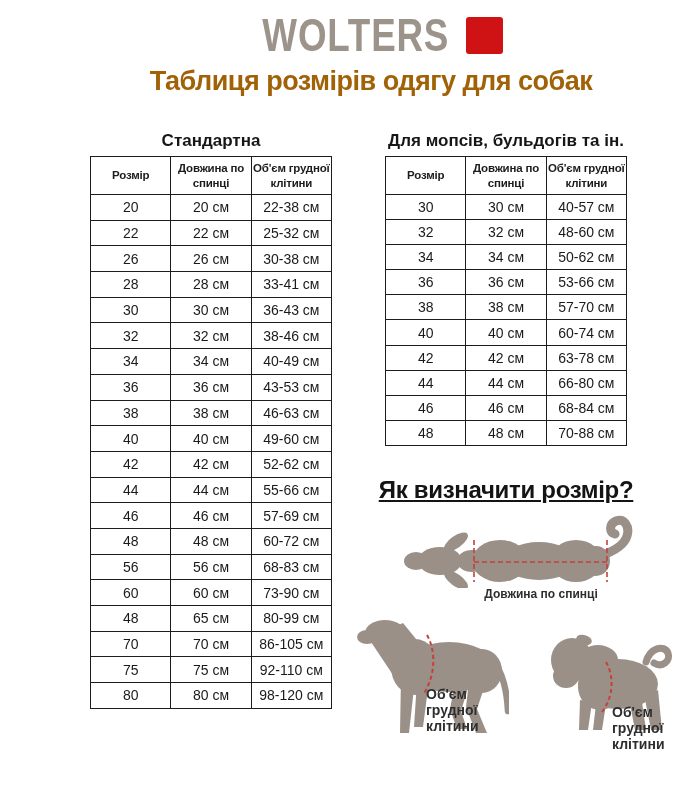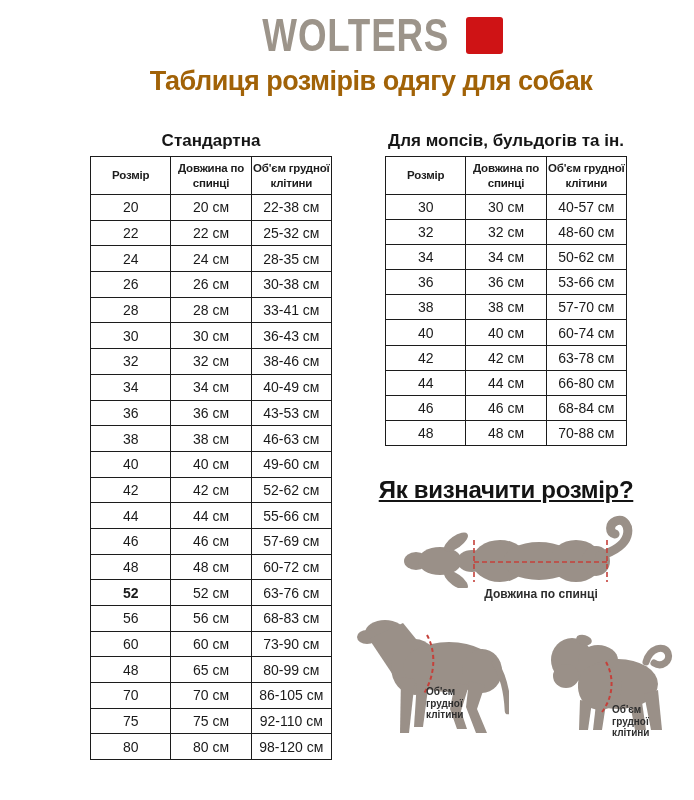--- a/index.html
+++ b/index.html
@@ -32,21 +32,21 @@
   table.t-std td{height:24.7px;}
   table.t-pug td{height:24.1px;}
   table.size-table td.b{font-weight:700;}
 
   
   .howto-title{position:absolute;top:476px;left:340px;width:284px;text-align:center;
                font-size:24px;font-weight:700;letter-spacing:-0.3px;white-space:nowrap;color:#141414;text-decoration:underline;}
   .svg-abs{position:absolute;}
   .measure-label{position:absolute;font-weight:700;color:#2e2e2e;}
   .back-label{top:587px;left:397px;width:240px;text-align:center;font-size:12px;}
-  .chest-label{font-size:10px;line-height:1.15;white-space:pre-line;z-index:5;}
+  .chest-label{font-size:14px;line-height:1.15;white-space:pre-line;z-index:5;}
   .chest-label.l{top:686px;left:402px;width:42px;}
   .chest-label.r{top:704px;left:588px;width:42px;}
 </style>
 </head>
 <body>
 
 <div id="page">
 
   <div class="logo-row">
     <span class="logo-text">WOLTERS</span>
@@ -72,25 +72,20 @@
             <td>20</td>
             <td>20 см</td>
             <td>22-38 см</td>
           </tr>
           <tr>
             <td>22</td>
             <td>22 см</td>
             <td>25-32 см</td>
           </tr>
           <tr>
-            <td>24</td>
-            <td>24 см</td>
-            <td>28-35 см</td>
-          </tr>
-          <tr>
             <td>26</td>
             <td>26 см</td>
             <td>30-38 см</td>
           </tr>
           <tr>
             <td>28</td>
             <td>28 см</td>
             <td>33-41 см</td>
           </tr>
           <tr>
@@ -135,25 +130,20 @@
           </tr>
           <tr>
             <td>46</td>
             <td>46 см</td>
             <td>57-69 см</td>
           </tr>
           <tr>
             <td>48</td>
             <td>48 см</td>
             <td>60-72 см</td>
-          </tr>
-          <tr>
-            <td class="b">52</td>
-            <td>52 см</td>
-            <td>63-76 см</td>
           </tr>
           <tr>
             <td>56</td>
             <td>56 см</td>
             <td>68-83 см</td>
           </tr>
           <tr>
             <td>60</td>
             <td>60 см</td>
             <td>73-90 см</td>

